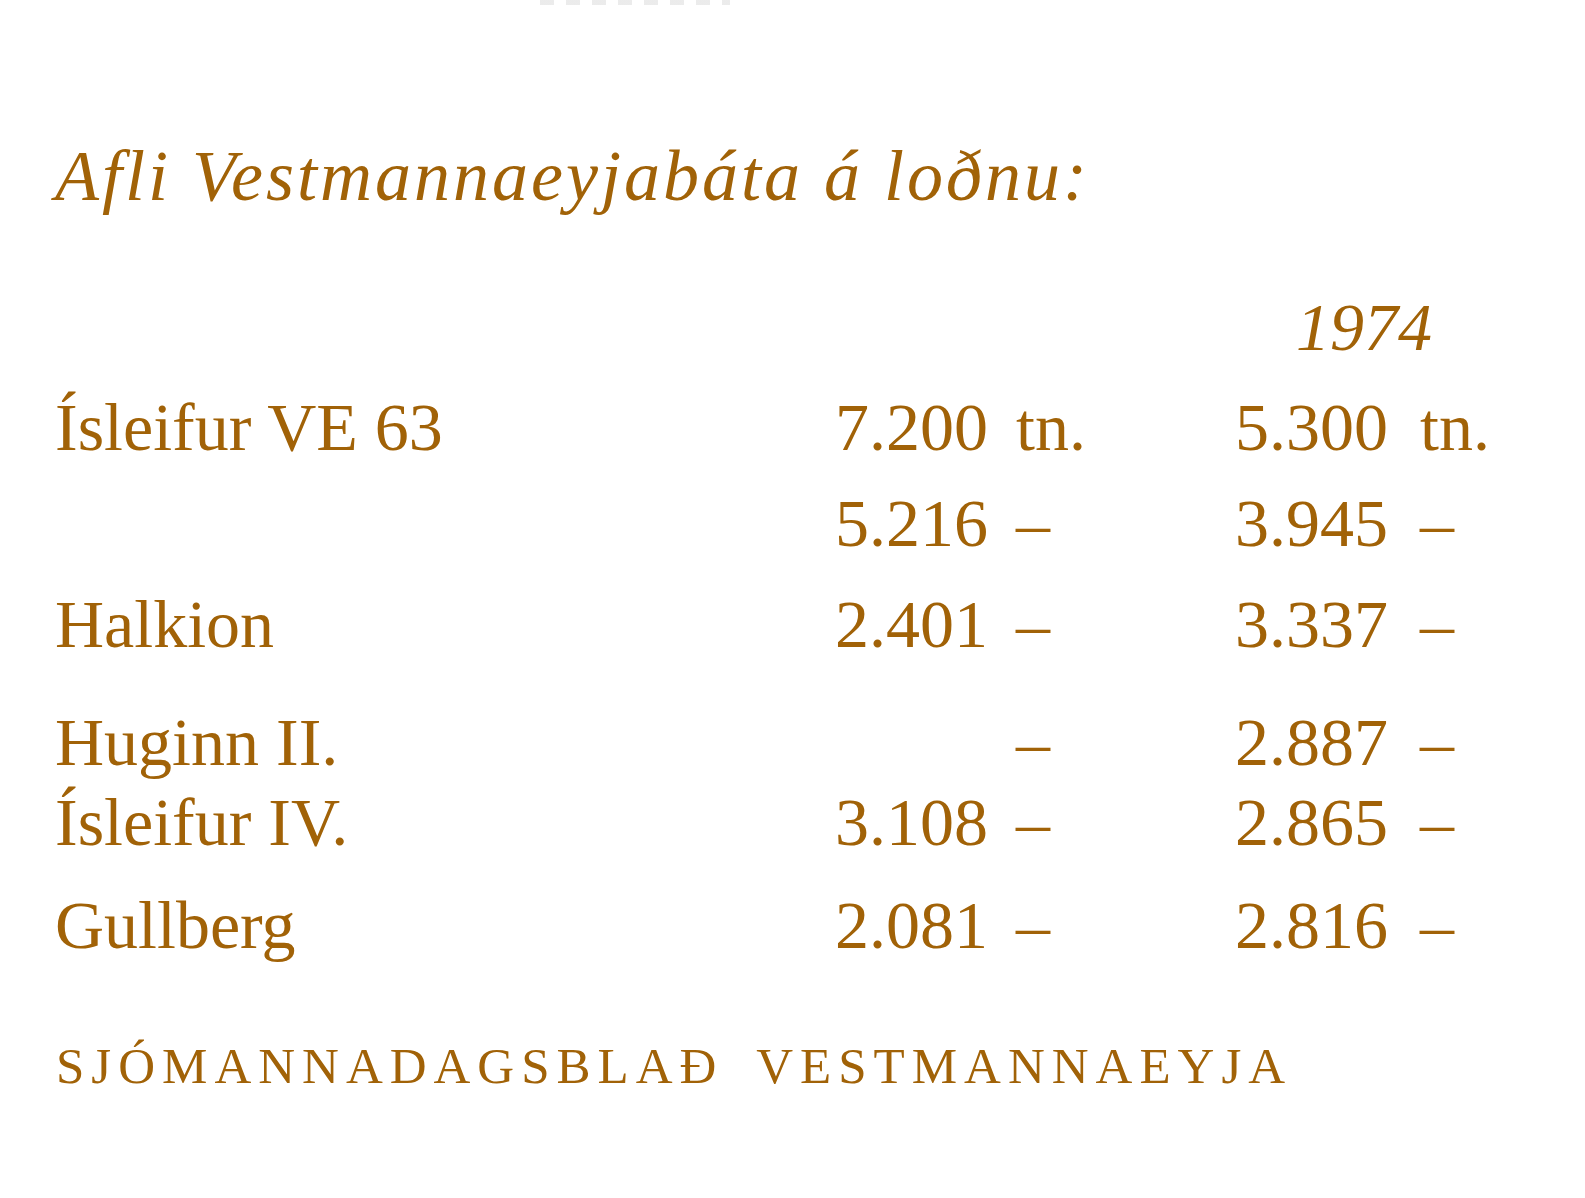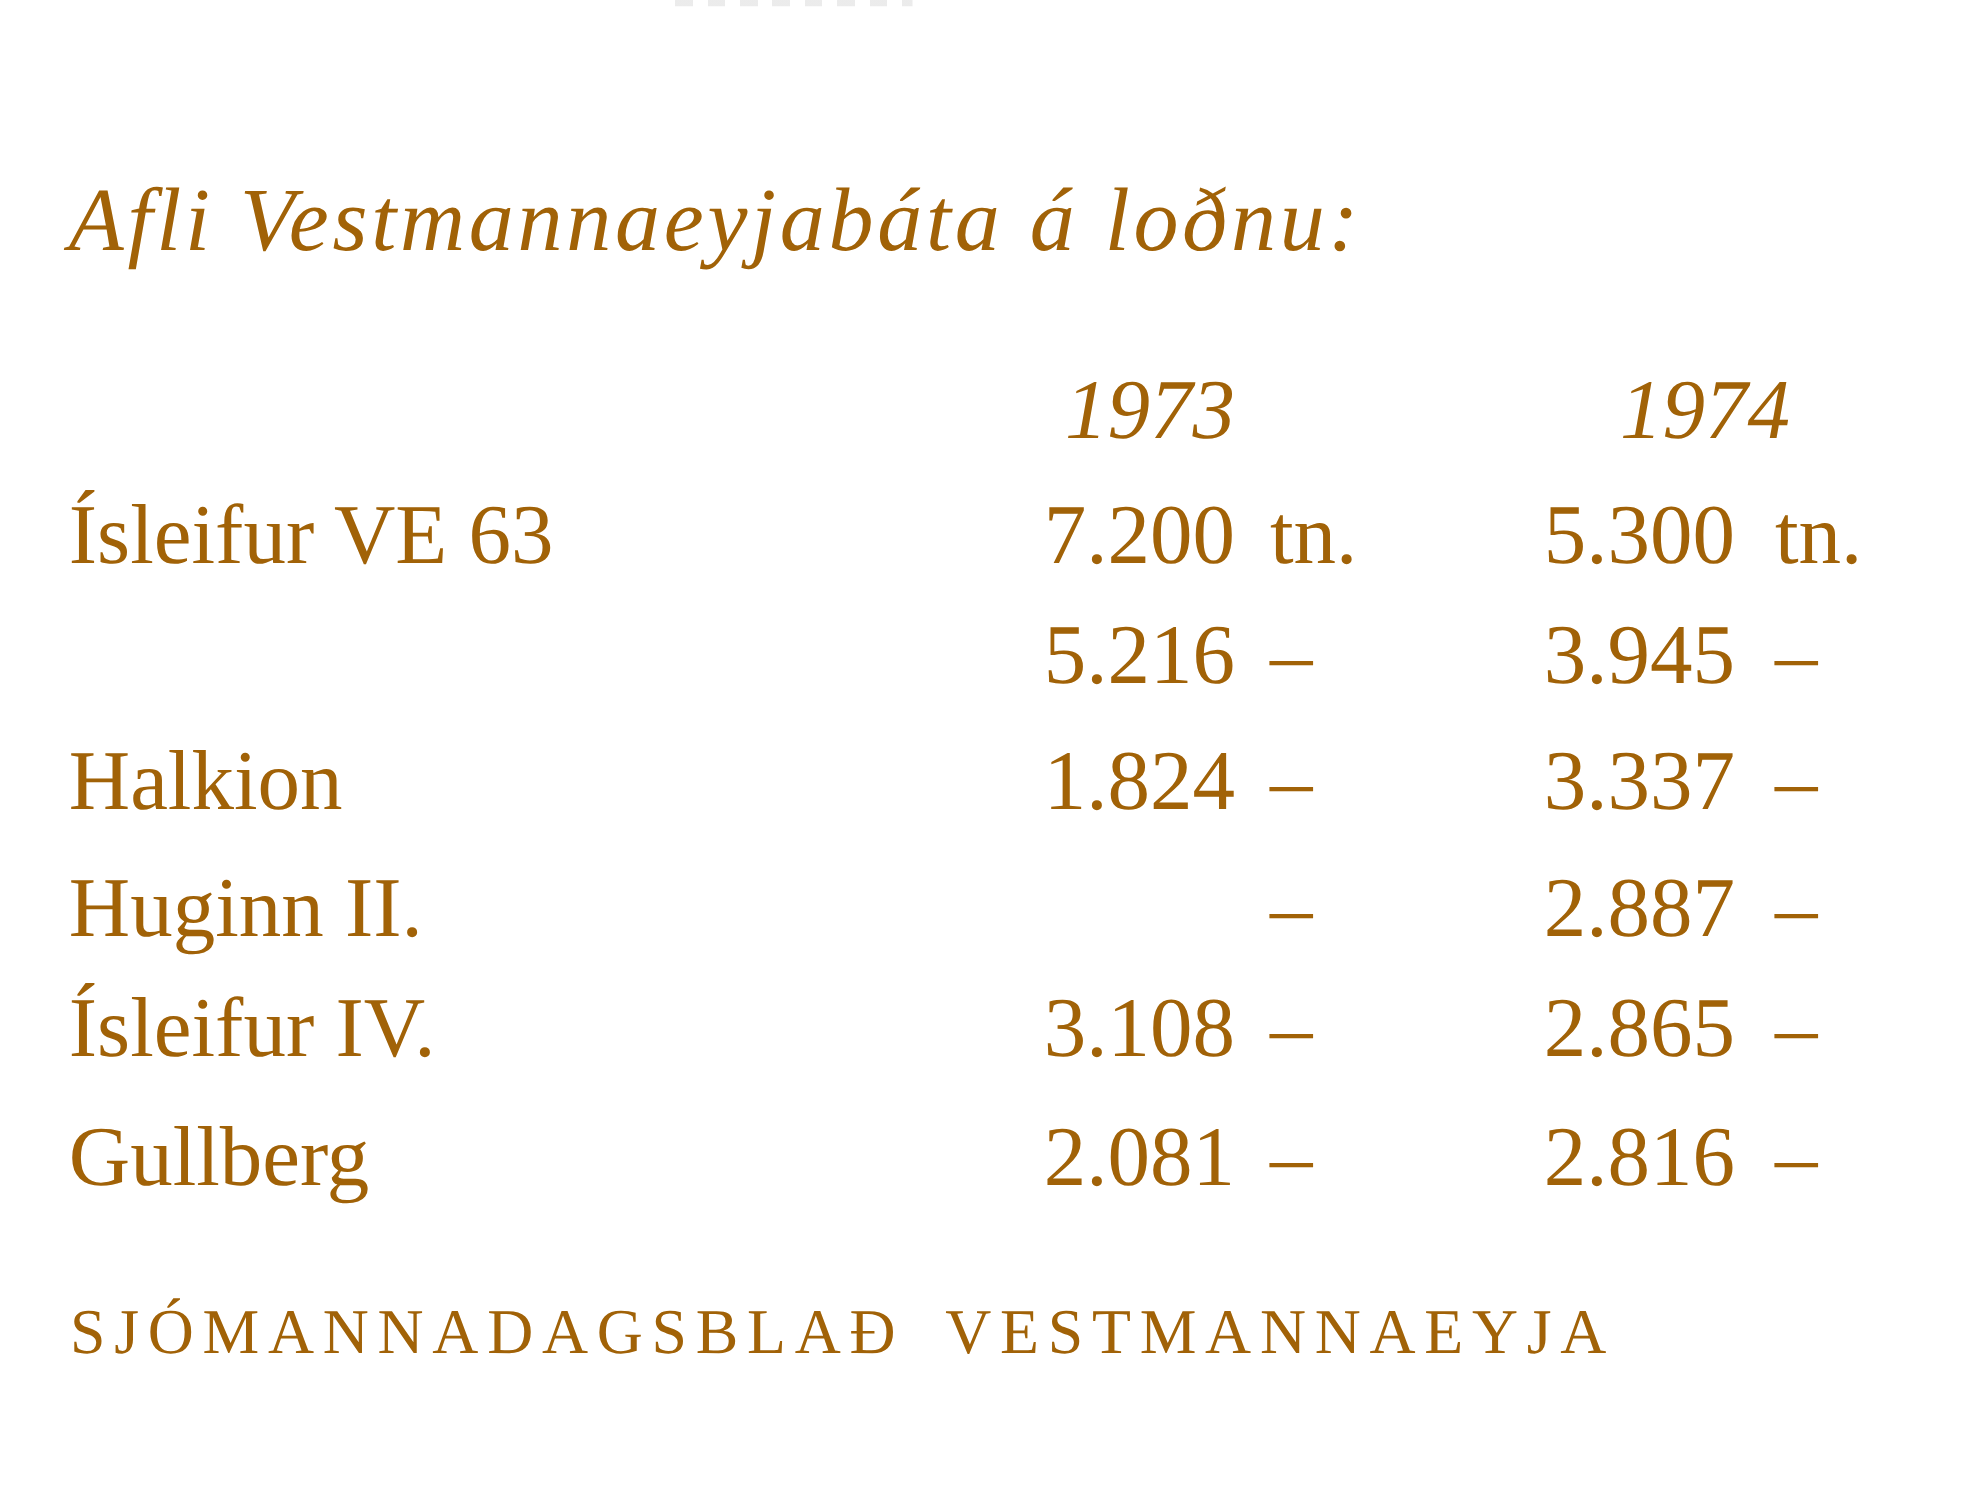--- a/index.html
+++ b/index.html
@@ -75,47 +75,46 @@
 </style>
 </head>
 <body>
 
 <div class="page">
 
   <div class="scan-artifact"></div>
 
   <div class="doc-title">Afli Vestmannaeyjabáta á loðnu:</div>
 
-  <div class="col-header y1973">1973</div>
   <div class="col-header y1974">1974</div>
 
   <div class="trow" style="top:393px">
     <span class="cell c-name">Ísleifur VE 63</span>
     <span class="cell c-v1973">7.200</span>
     <span class="cell c-u1973">tn.</span>
     <span class="cell c-v1974">5.300</span>
     <span class="cell c-u1974">tn.</span>
   </div>
 
   <div class="trow" style="top:489px">
     <span class="cell c-v1973">5.216</span>
     <span class="cell c-u1973">–</span>
     <span class="cell c-v1974">3.945</span>
     <span class="cell c-u1974">–</span>
   </div>
 
   <div class="trow" style="top:590px">
     <span class="cell c-name">Halkion</span>
-    <span class="cell c-v1973">1.824</span>
+    <span class="cell c-v1973">2.401</span>
     <span class="cell c-u1973">–</span>
     <span class="cell c-v1974">3.337</span>
     <span class="cell c-u1974">–</span>
   </div>
 
-  <div class="trow" style="top:692px">
+  <div class="trow" style="top:708px">
     <span class="cell c-name">Huginn II.</span>
     <span class="cell c-u1973">–</span>
     <span class="cell c-v1974">2.887</span>
     <span class="cell c-u1974">–</span>
   </div>
 
   <div class="trow" style="top:788px">
     <span class="cell c-name">Ísleifur IV.</span>
     <span class="cell c-v1973">3.108</span>
     <span class="cell c-u1973">–</span>

